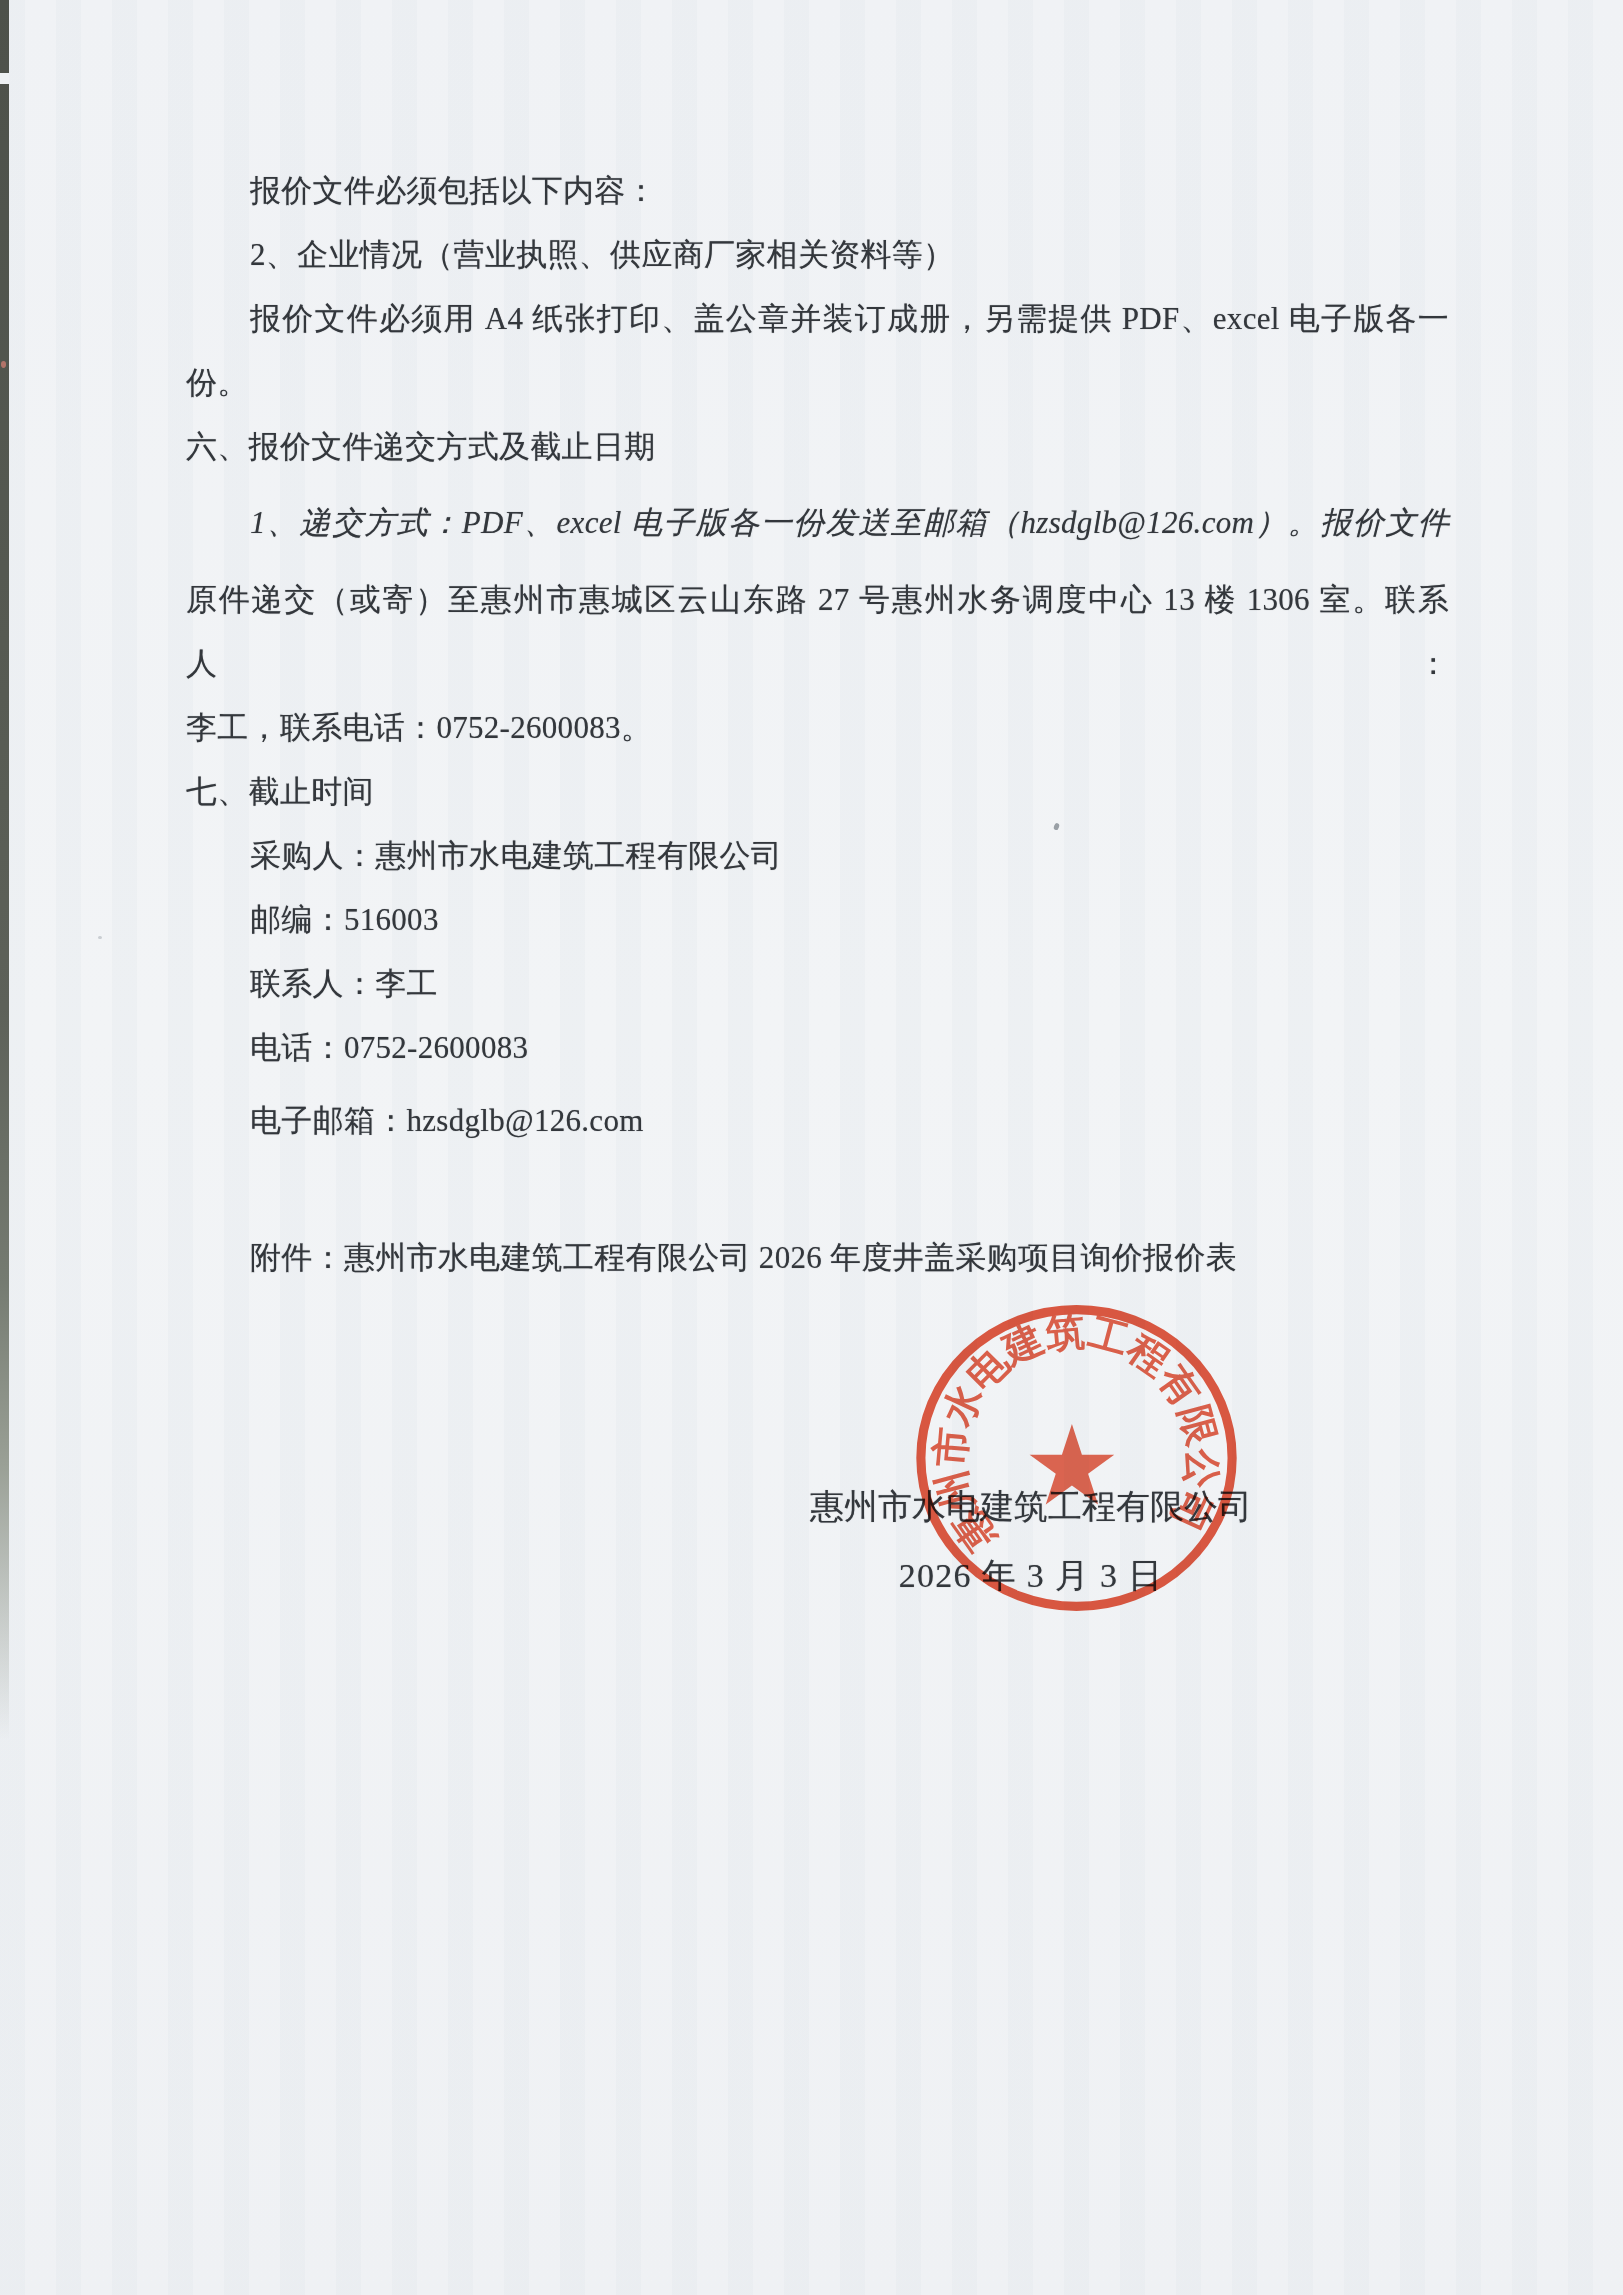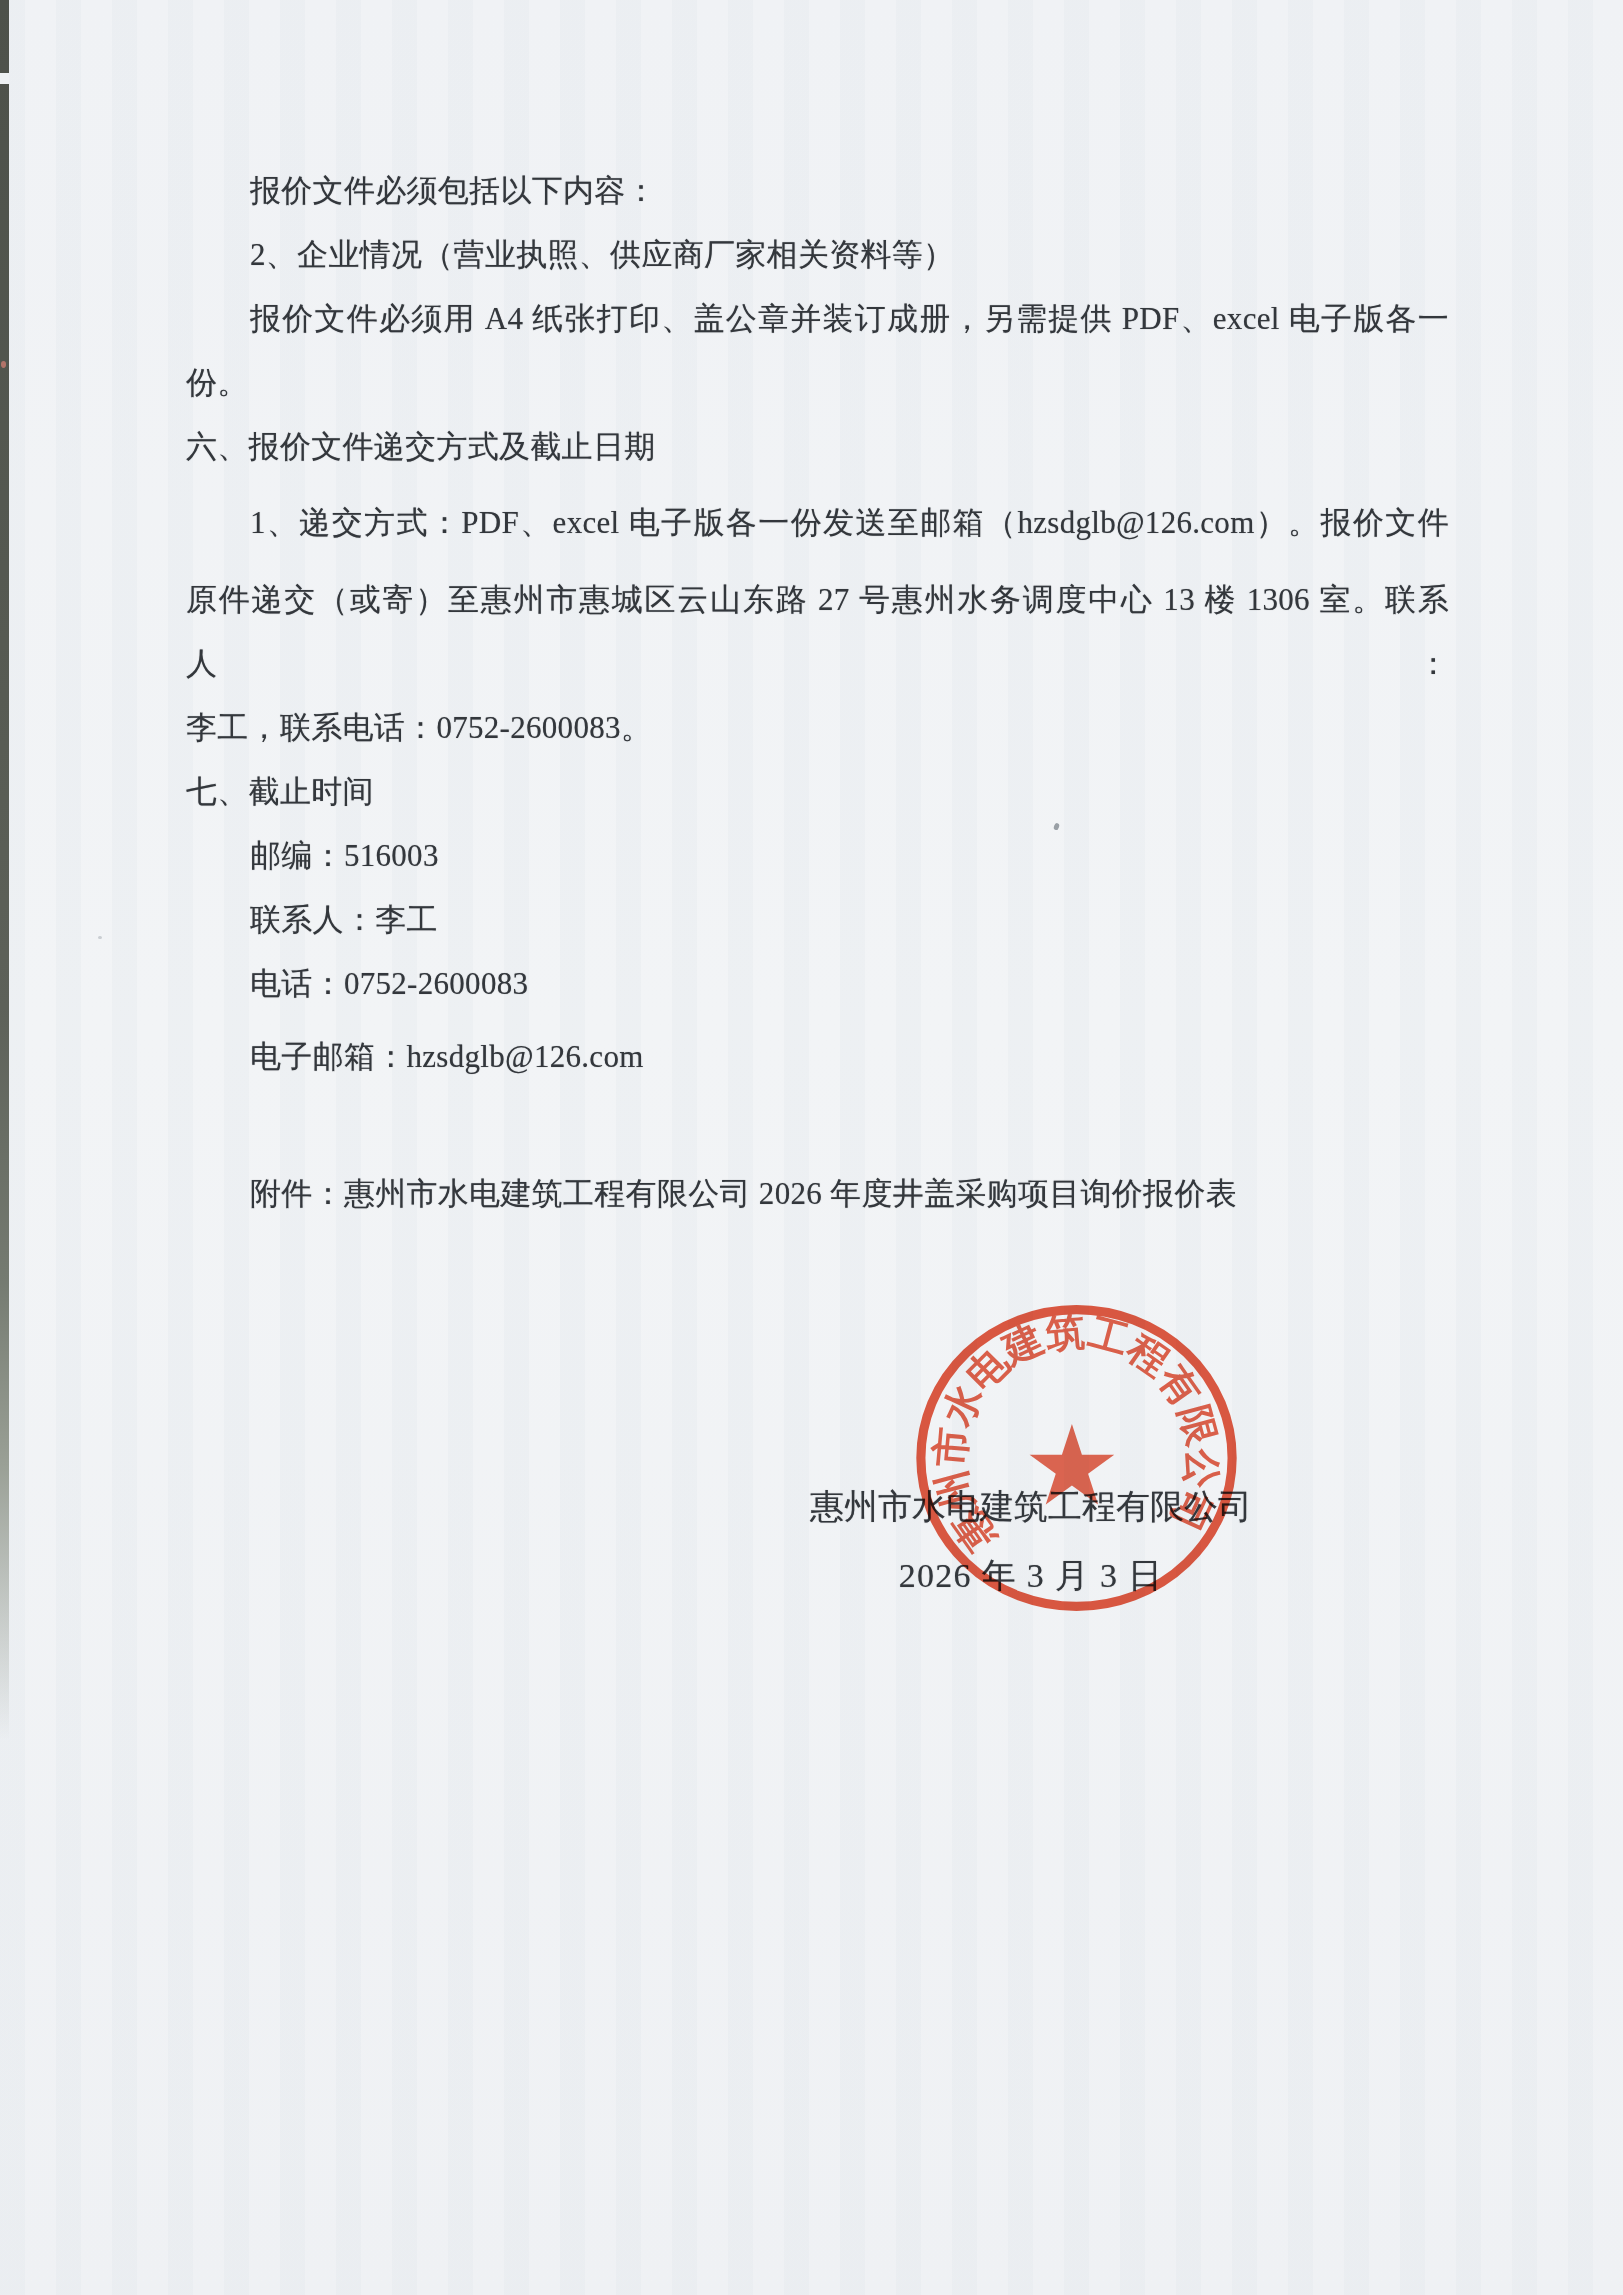--- a/index.html
+++ b/index.html
@@ -83,24 +83,25 @@
   </div>
   <div class="speck s1"></div>
   <div class="speck s2"></div>
 
   <div class="text-flow">
       <div class="line indent">报价文件必须包括以下内容：</div>
       <div class="line indent">2、企业情况（营业执照、供应商厂家相关资料等）</div>
       <div class="line indent justify">报价文件必须用 A4 纸张打印、盖公章并装订成册，另需提供 PDF、excel 电子版各一</div>
       <div class="line">份。</div>
       <div class="line">六、报价文件递交方式及截止日期</div>
-      <div class="line indent justify" style="margin-top: 11.8px;">1、递交方式：PDF、excel 电子版各一份发送至邮箱（hzsdglb@126.com）。报价文件</div>
+      <div class="line indent justify" style="margin-top: 11.8px; font-style: italic;">1、递交方式：PDF、excel 电子版各一份发送至邮箱（hzsdglb@126.com）。报价文件</div>
       <div class="line justify" style="margin-top: 13px;">原件递交（或寄）至惠州市惠城区云山东路 27 号惠州水务调度中心 13 楼 1306 室。联系人：</div>
       <div class="line">李工，联系电话：0752-2600083。</div>
       <div class="line">七、截止时间</div>
+      <div class="line indent">采购人：惠州市水电建筑工程有限公司</div>
       <div class="line indent">邮编：516003</div>
       <div class="line indent">联系人：李工</div>
       <div class="line indent">电话：0752-2600083</div>
       <div class="line indent" style="margin-top: 9.2px;">电子邮箱：hzsdglb@126.com</div>
       <div class="line indent" style="margin-top: 73px;">附件：惠州市水电建筑工程有限公司 2026 年度井盖采购项目询价报价表</div>
     </div>
 
   <div class="signature">
     <div class="sig-company">惠州市水电建筑工程有限公司</div>
     <div class="sig-date">2026 年 3 月 3 日</div>

